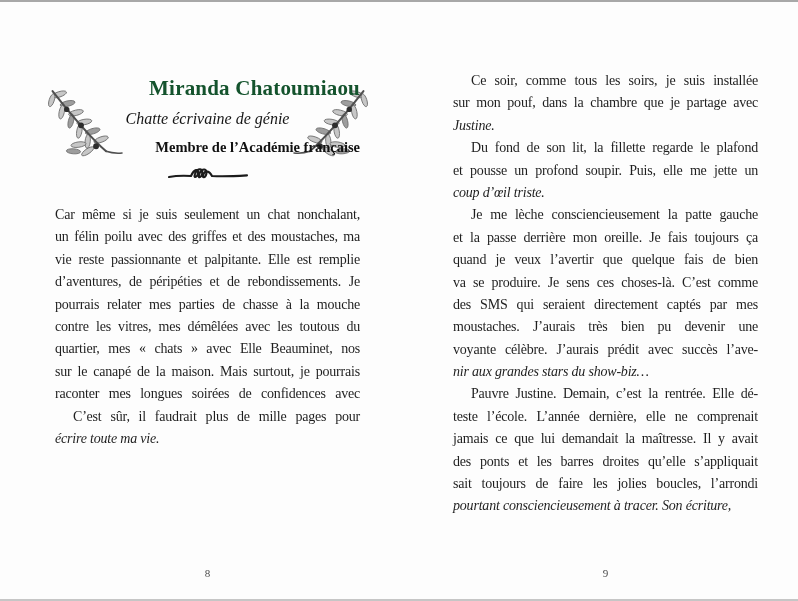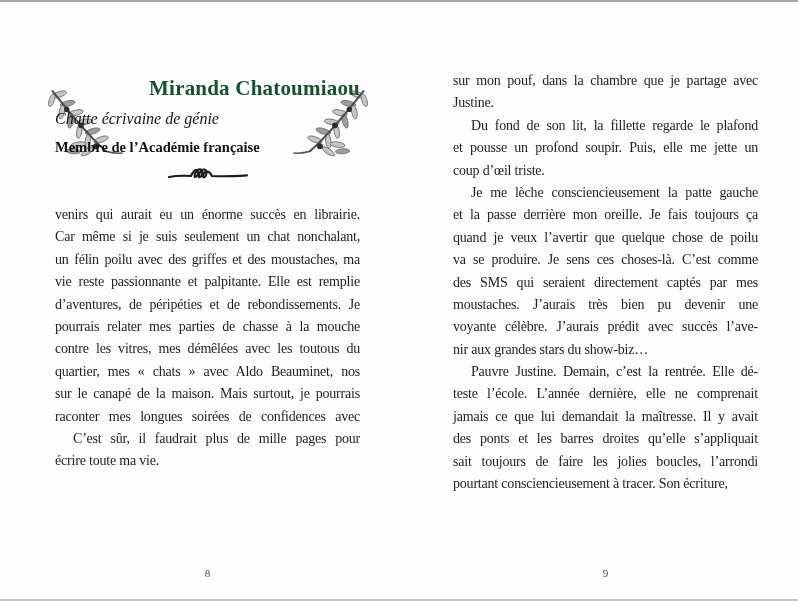--- a/index.html
+++ b/index.html
@@ -28,26 +28,26 @@
 
   
   .chapter-header { position: absolute; top: 0; left: 0; width: 305px; }
   .chapter-title {
     position: absolute; top: 76px; left: 0; width: 305px;
     text-align: right; font-size: 21px; font-weight: bold;
     color: #14532d; letter-spacing: 0.2px; white-space: nowrap;
   }
   .chapter-subtitle {
     position: absolute; top: 110px; left: 0; width: 305px;
-    font-style: italic; font-size: 16px;
+    text-align: center; font-style: italic; font-size: 16px;
     color: #161616; white-space: nowrap; font-family: Liberation Serif, serif;
   }
   .chapter-affiliation {
     position: absolute; top: 139px; left: 0; width: 305px;
-    text-align: left; font-size: 14.5px; font-weight: bold;
+    text-align: right; font-size: 14.5px; font-weight: bold;
     color: #111111; white-space: nowrap;
   }
   .branch {
     position: absolute; width: 84px; height: 72px; top: 86px;
   }
   .branch-left  { left: -16px; }
   .branch-right { left: 238px; transform: scaleX(-1); }
   .flourish {
     position: absolute; top: 166px; left: 0; width: 305px;
     text-align: center;
@@ -61,21 +61,21 @@
   .pline {
     font-size: 14px;
     line-height: 22.4px;
     height: 22.4px;
     letter-spacing: -0.2px;
     text-align: justify;
     text-align-last: justify;
     overflow: visible;
   }
   .pline.first { text-indent: 18px; }
-  .pline.last  { text-align: left; text-align-last: left; }
+  .pline.last  { text-align: left; text-align-last: left; font-style: italic; }
 
   .pagenum {
     position: absolute; top: 567px; left: 0; width: 305px;
     text-align: center; font-size: 11px; color: #4a4a4a;
   }
 </style>
 </head>
 <body>
 
 <div class="screen">
@@ -146,46 +146,46 @@
                    C 27 3 32 2.2 31 7.4 C 30.2 11.4 25.4 13 28.6 6.6
                    C 31 1.8 36.2 2.4 35.2 7.6 C 34.4 11.6 29.6 13.2 32.8 6.8
                    C 35.2 2 40.4 2.6 39.4 7.8 C 38.6 11.8 33.8 13.2 37 7.2
                    C 38.6 4.4 42 4.4 45 10
                    C 54 10.6 70 10 80 9.4" fill="none" stroke="#1b1b1b" stroke-width="2.1" stroke-linecap="round"></path>
         </svg>
       </div>
     </div>
 
     <div class="body-text body-left" id="left-body">
-        <div class="pline">venirs qui aurait eu un énorme succès en librairie.</div>
         <div class="pline">Car même si je suis seulement un chat nonchalant,</div>
         <div class="pline">un félin poilu avec des griffes et des moustaches, ma</div>
         <div class="pline">vie reste passionnante et palpitante. Elle est remplie</div>
         <div class="pline">d’aventures, de péripéties et de rebondissements. Je</div>
         <div class="pline">pourrais relater mes parties de chasse à la mouche</div>
         <div class="pline">contre les vitres, mes démêlées avec les toutous du</div>
-        <div class="pline">quartier, mes « chats » avec Aldo Beauminet, nos</div>
+        <div class="pline">quartier, mes « chats » avec Elle Beauminet, nos</div>
         <div class="pline">sur le canapé de la maison. Mais surtout, je pourrais</div>
         <div class="pline">raconter mes longues soirées de confidences avec</div>
         <div class="pline first">C’est sûr, il faudrait plus de mille pages pour</div>
         <div class="pline last">écrire toute ma vie.</div>
       </div>
     <div class="pagenum">8</div>
   </div>
 
   <div class="page page-right">
     <div class="body-text body-right" id="right-body">
+        <div class="pline first">Ce soir, comme tous les soirs, je suis installée</div>
         <div class="pline">sur mon pouf, dans la chambre que je partage avec</div>
         <div class="pline last">Justine.</div>
         <div class="pline first">Du fond de son lit, la fillette regarde le plafond</div>
         <div class="pline">et pousse un profond soupir. Puis, elle me jette un</div>
         <div class="pline last">coup d’œil triste.</div>
         <div class="pline first">Je me lèche consciencieusement la patte gauche</div>
         <div class="pline">et la passe derrière mon oreille. Je fais toujours ça</div>
-        <div class="pline">quand je veux l’avertir que quelque chose de poilu</div>
+        <div class="pline">quand je veux l’avertir que quelque fais de bien</div>
         <div class="pline">va se produire. Je sens ces choses-là. C’est comme</div>
         <div class="pline">des SMS qui seraient directement captés par mes</div>
         <div class="pline">moustaches. J’aurais très bien pu devenir une</div>
         <div class="pline">voyante célèbre. J’aurais prédit avec succès l’ave-</div>
         <div class="pline last">nir aux grandes stars du show-biz…</div>
         <div class="pline first">Pauvre Justine. Demain, c’est la rentrée. Elle dé-</div>
         <div class="pline">teste l’école. L’année dernière, elle ne comprenait</div>
         <div class="pline">jamais ce que lui demandait la maîtresse. Il y avait</div>
         <div class="pline">des ponts et les barres droites qu’elle s’appliquait</div>
         <div class="pline">sait toujours de faire les jolies boucles, l’arrondi</div>

